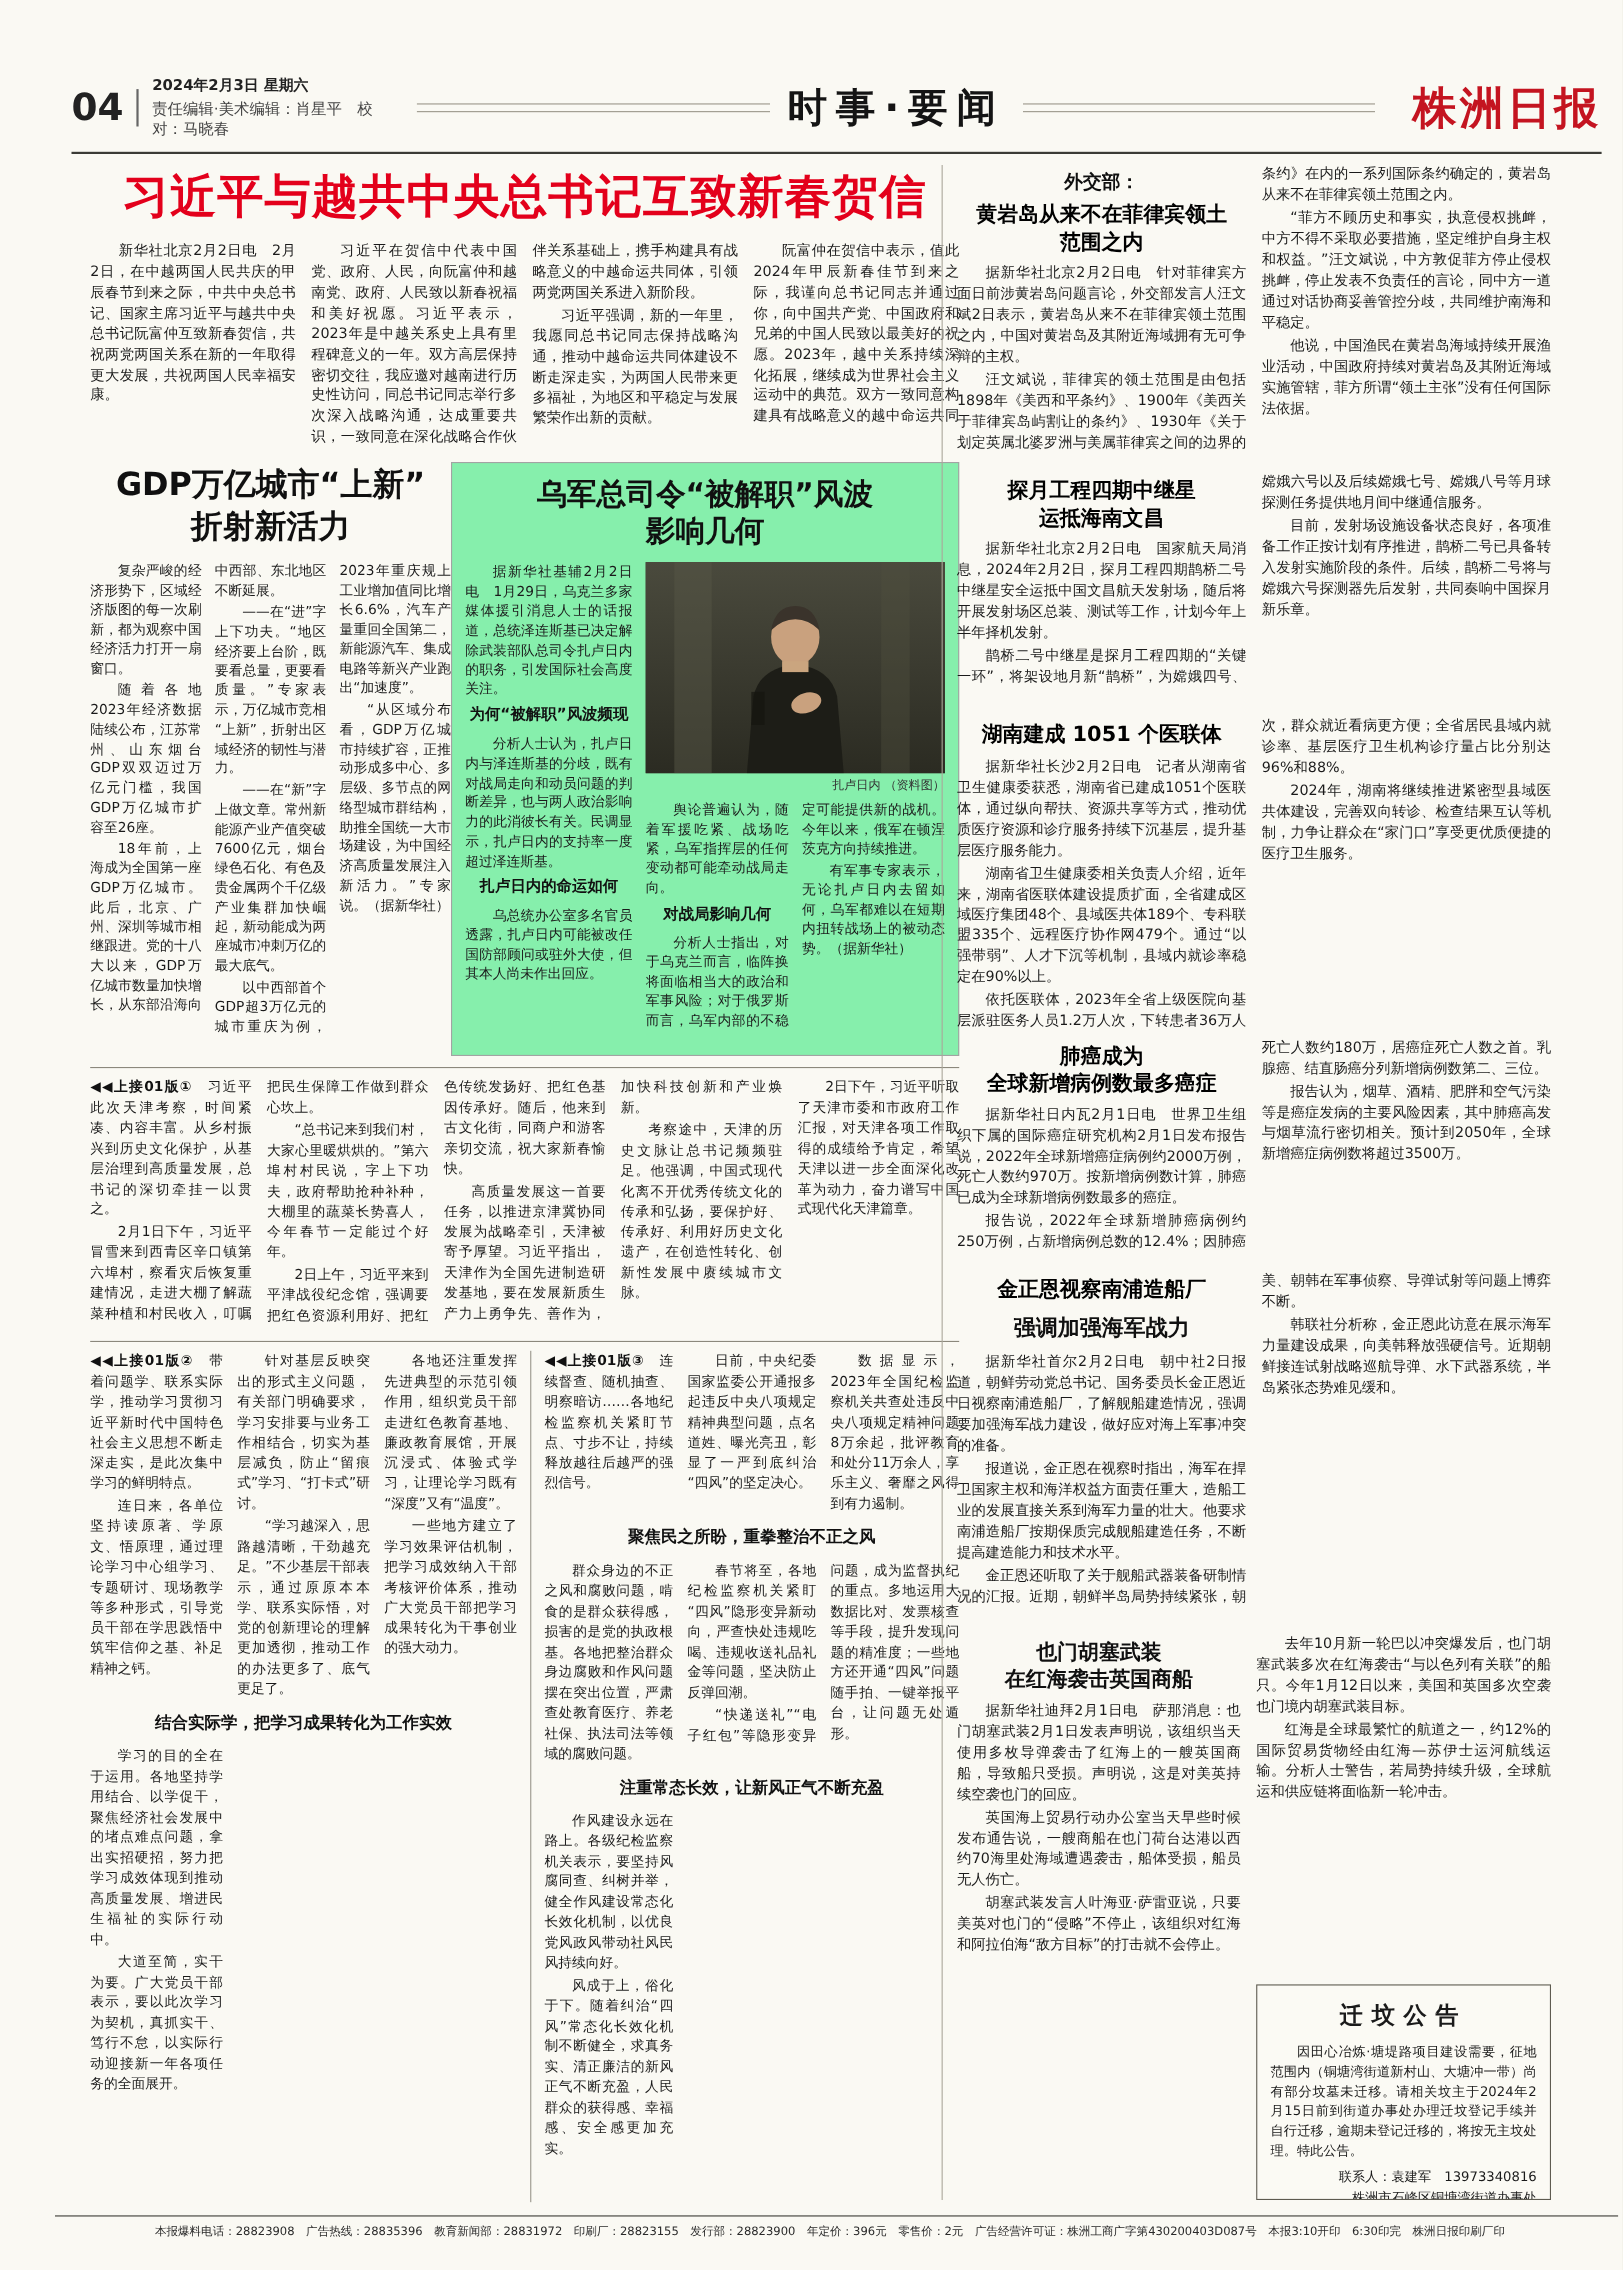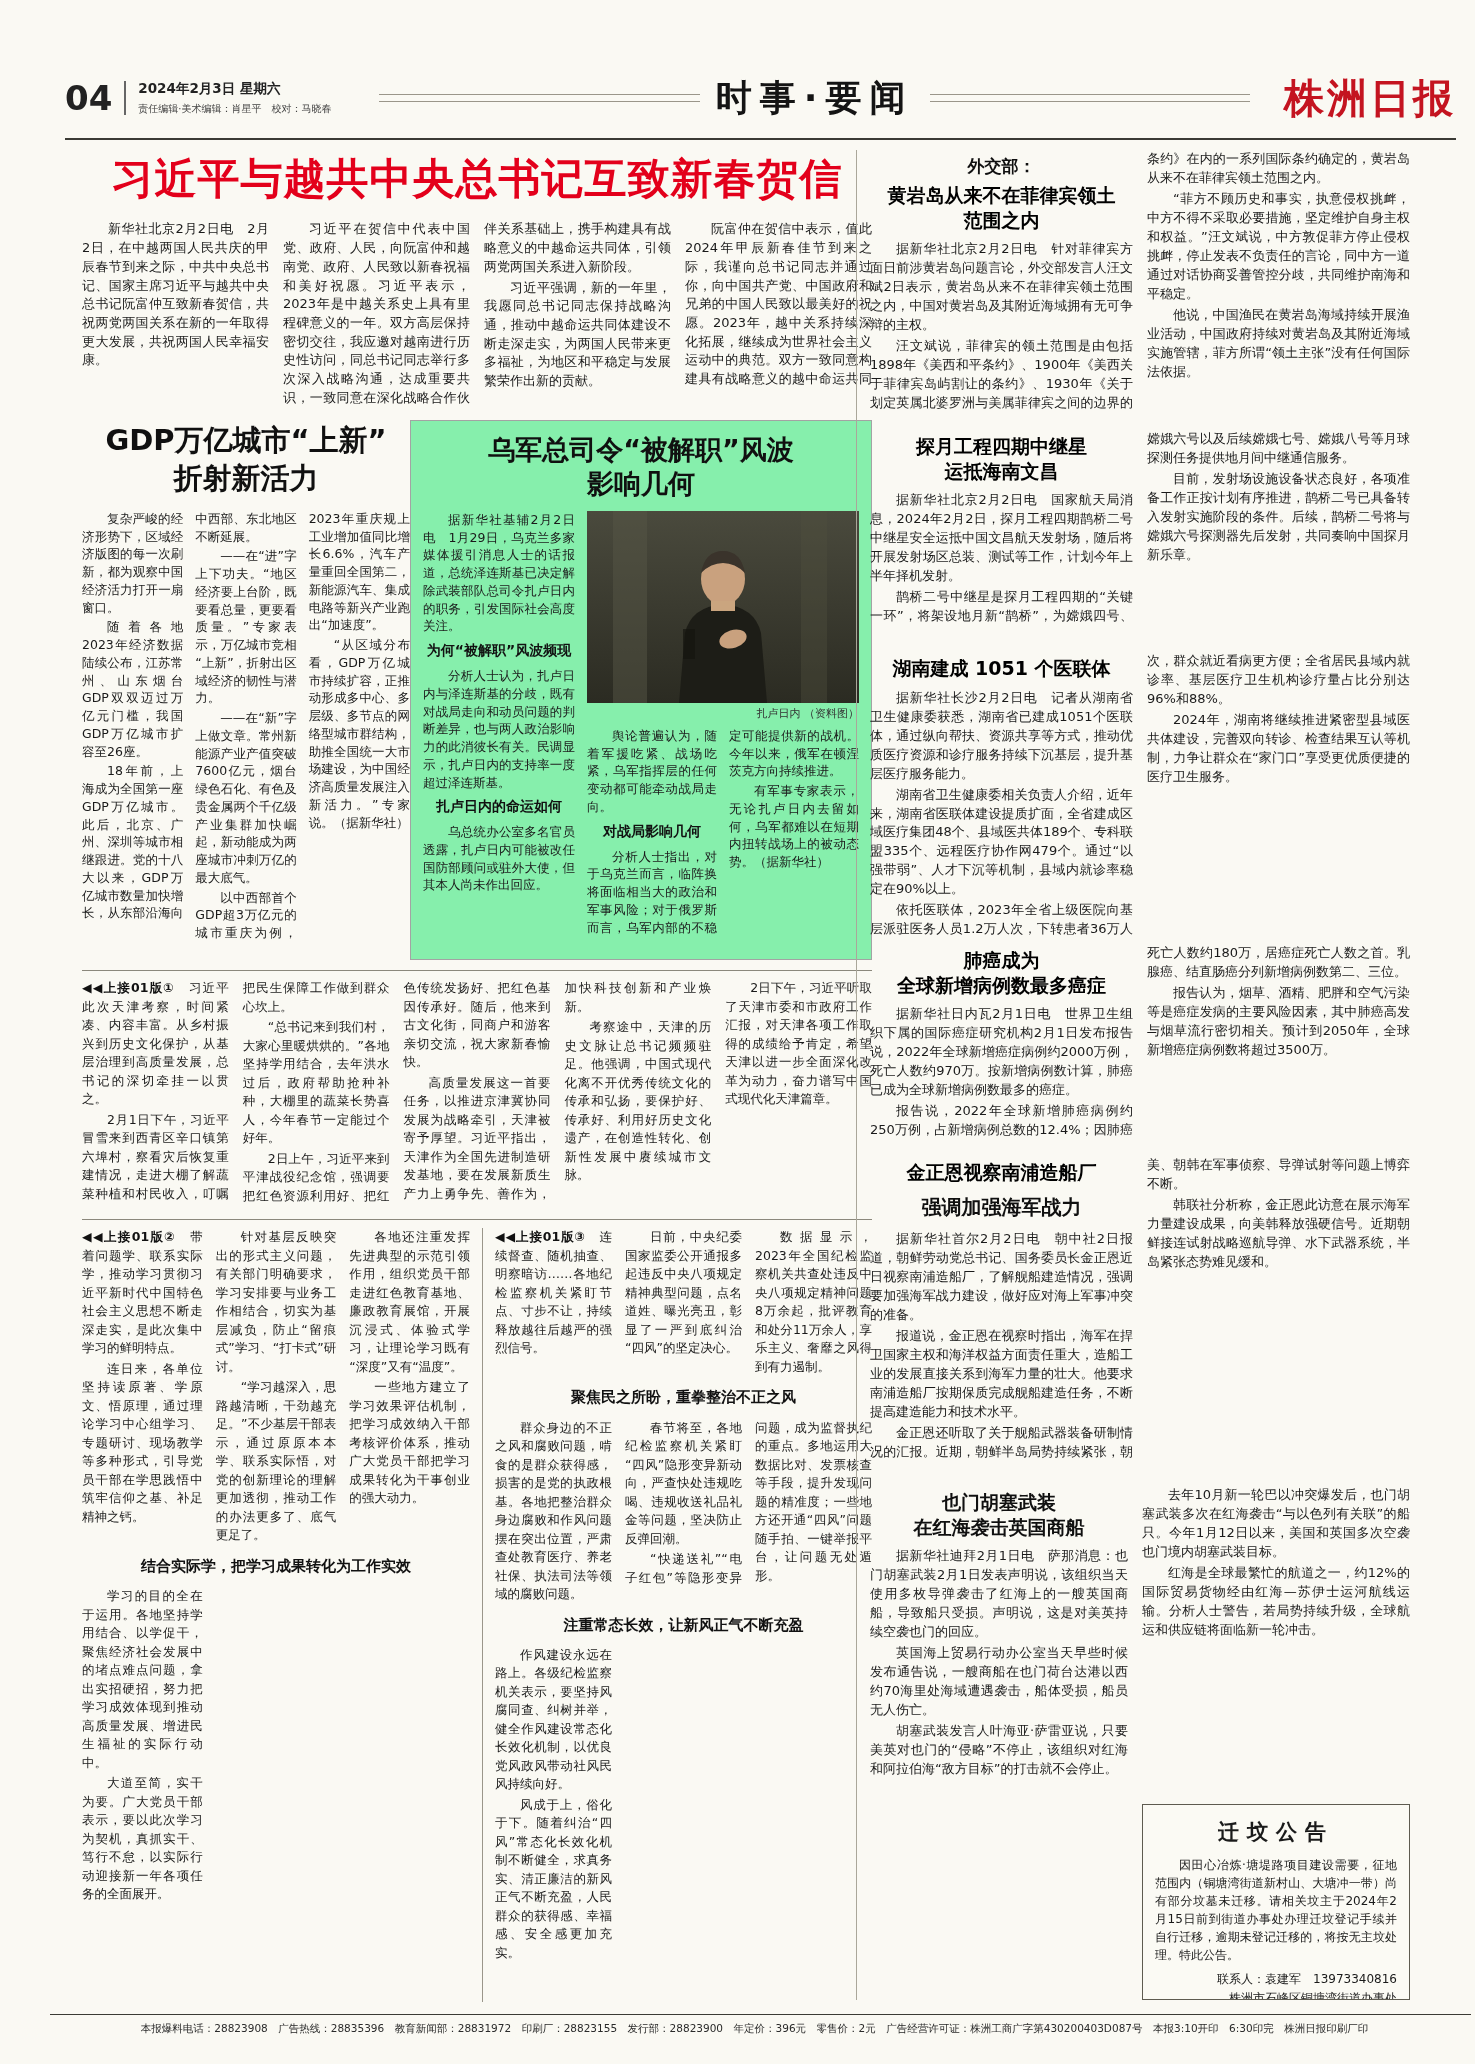--- a/index.html
+++ b/index.html
@@ -3,21 +3,21 @@
 <meta charset="utf-8">
 <style>
   html,body{margin:0;padding:0;background:#eceade;}
   .page{position:relative;width:1475px;height:2064px;background:#faf9f3;margin:0 auto;
         font-family:"DejaVu Sans","Liberation Sans",sans-serif;color:#1a1a1a;overflow:hidden;padding-left:46px;}
   
   .hdr{position:absolute;left:65px;right:65px;top:70px;height:56px;display:flex;align-items:center;}
   .pagenum{font-size:34px;font-weight:bold;color:#222;padding-right:12px;border-right:2px solid #666;line-height:1;}
   .dateblock{margin-left:12px;width:225px;flex:0 0 auto;}
   .dateline{font-size:13.5px;font-weight:bold;color:#222;}
-  .editors{font-size:10px;color:#444;margin-top:4px;}
+  .editors{font-size:14px;color:#444;margin-top:4px;}
   .hdr-rule{flex:1;height:6px;border-top:1px solid #9a968a;border-bottom:1px solid #9a968a;margin:0 16px;}
   .section-title{font-size:36px;font-weight:900;letter-spacing:8px;color:#141414;white-space:nowrap;}
   .masthead{font-size:40px;font-weight:900;color:#c41420;margin-left:18px;letter-spacing:3px;white-space:nowrap;
             font-family:"DejaVu Serif","Liberation Serif",serif;}
   .head-rule{position:absolute;left:65px;right:65px;top:138px;border-top:2px solid #3b3b35;}
   
   .para{margin:0 0 2px;text-indent:2em;text-align:justify;}
   .xhead{text-align:center;font-weight:bold;margin:8px 0;color:#111;}
   .cols{column-fill:auto;overflow:hidden;}
   
@@ -156,21 +156,21 @@
         </div>
       </section>
     </div>
 
     <div class="sep"></div>
 
     <section class="cont cont1">
       <p class="first-para"><span class="marker">◀◀上接01版①　</span><span>习近平此次天津考察，时间紧凑、内容丰富。从乡村振兴到历史文化保护，从基层治理到高质量发展，总书记的深切牵挂一以贯之。</span></p>
       <div>
           <p class="para">2月1日下午，习近平冒雪来到西青区辛口镇第六埠村，察看灾后恢复重建情况，走进大棚了解蔬菜种植和村民收入，叮嘱把民生保障工作做到群众心坎上。</p>
-          <p class="para">“总书记来到我们村，大家心里暖烘烘的。”各地坚持学用结合，去年洪水过后，政府帮助抢种补种，大棚里的蔬菜长势喜人，今年春节一定能过个好年。</p>
+          <p class="para">“总书记来到我们村，大家心里暖烘烘的。”第六埠村村民说，字上下功夫，政府帮助抢种补种，大棚里的蔬菜长势喜人，今年春节一定能过个好年。</p>
           <p class="para">2日上午，习近平来到平津战役纪念馆，强调要把红色资源利用好、把红色传统发扬好、把红色基因传承好。随后，他来到古文化街，同商户和游客亲切交流，祝大家新春愉快。</p>
           <p class="para">高质量发展这一首要任务，以推进京津冀协同发展为战略牵引，天津被寄予厚望。习近平指出，天津作为全国先进制造研发基地，要在发展新质生产力上勇争先、善作为，加快科技创新和产业焕新。</p>
           <p class="para">考察途中，天津的历史文脉让总书记频频驻足。他强调，中国式现代化离不开优秀传统文化的传承和弘扬，要保护好、传承好、利用好历史文化遗产，在创造性转化、创新性发展中赓续城市文脉。</p>
           <p class="para">2日下午，习近平听取了天津市委和市政府工作汇报，对天津各项工作取得的成绩给予肯定，希望天津以进一步全面深化改革为动力，奋力谱写中国式现代化天津篇章。</p>
         </div>
     </section>
 
     <div class="sep"></div>
 
     <div class="cont-row">

